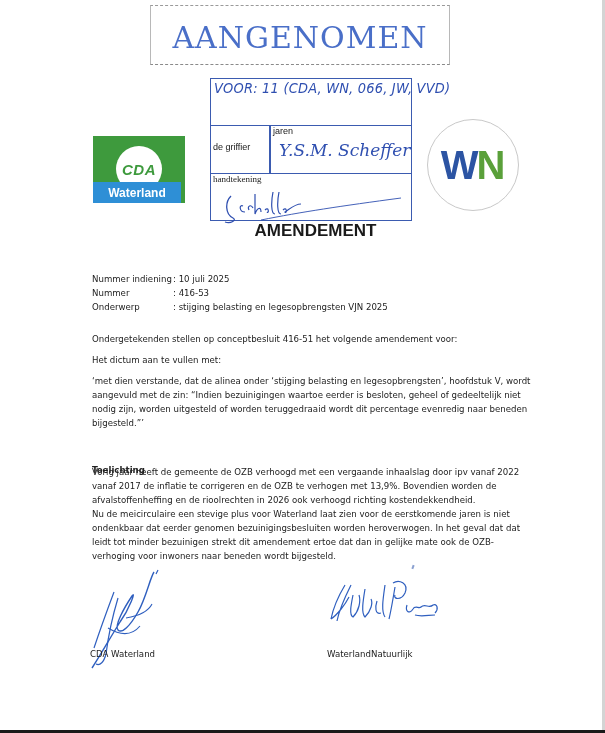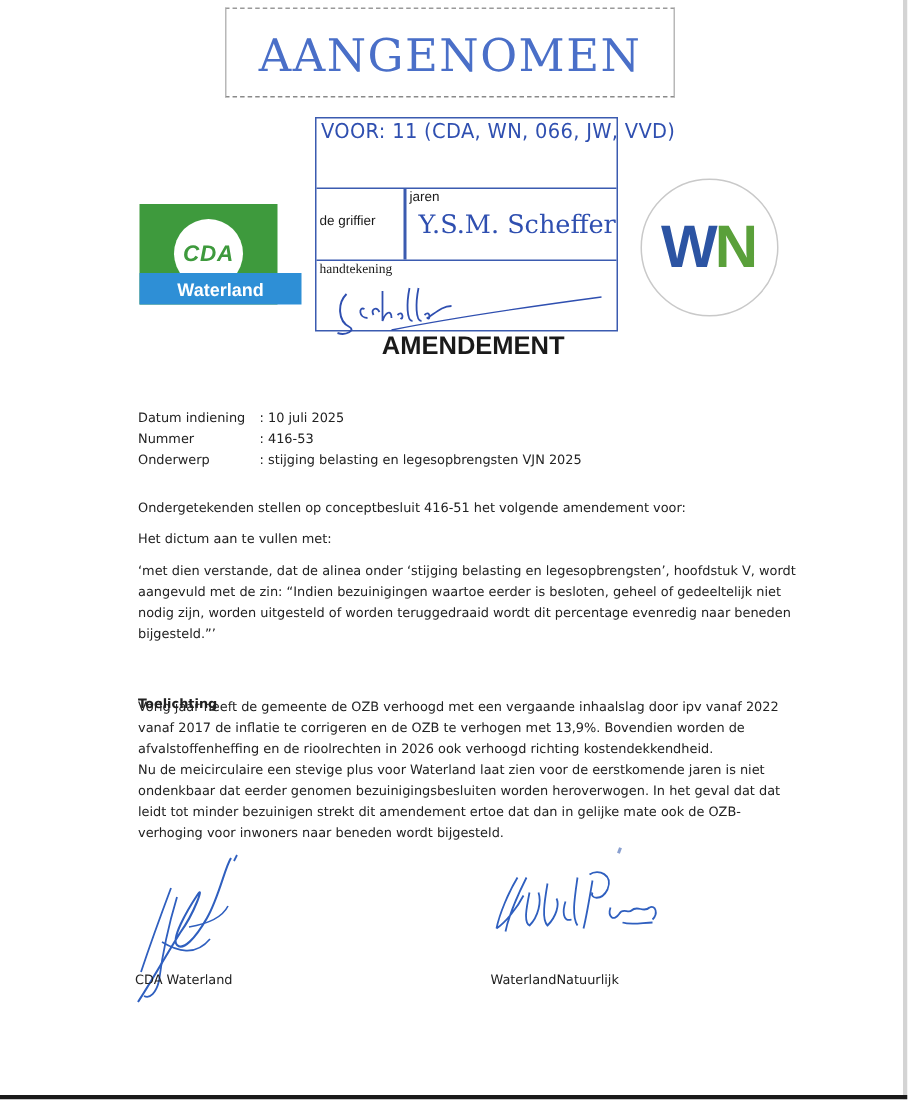--- a/index.html
+++ b/index.html
@@ -25,42 +25,42 @@
 
   
   .vote-stamp {
     position: absolute; left: 210px; top: 78px; width: 202px; height: 143px;
     border: 1.5px solid #3b5bb0; box-sizing: border-box;
   }
   .vote-row-top { position: absolute; left: 0; top: 0; width: 100%; height: 47px; border-bottom: 1.5px solid #3b5bb0; box-sizing: border-box; }
   .vote-row-mid { position: absolute; left: 0; top: 47px; width: 100%; height: 48px; border-bottom: 1.5px solid #3b5bb0; box-sizing: border-box; }
   .vote-row-bot { position: absolute; left: 0; top: 95px; width: 100%; height: 46px; font-family: Liberation Serif, serif; }
   .hand {
-    font-family: "DejaVu Sans", sans-serif; color: #2f4fb0; 
+    font-family: "DejaVu Sans", sans-serif; color: #2f4fb0; font-style: italic;
     position: absolute; white-space: nowrap;
   }
   .vote-for { left: 3px; top: 2px; font-size: 13px; letter-spacing: 0.2px; transform: scaleY(1.05); }
   .vote-against { left: 3px; top: 24px; font-size: 14px; }
   .griffier-label { position: absolute; left: 2px; top: 16px; font-size: 9px; color: #1a1a1a; }
   .griffier-divider { position: absolute; left: 58px; top: 0; width: 1.5px; height: 100%; background: #3b5bb0; }
   .naam-label { position: absolute; left: 62px; top: 0px; font-size: 9px; color: #1a1a1a; }
   .naam-value { left: 68px; top: 14px; font-size: 17px; font-family: "DejaVu Serif", serif; }
   .handtekening-label { position: absolute; left: 2px; top: 0px; font-size: 9px; color: #1a1a1a; }
   .griffier-signature { position: absolute; left: 10px; top: 10px; }
 
   
   .cda-logo { position: absolute; left: 93px; top: 113px; width: 92px; height: 90px; }
   .cda-top { position: absolute; left: 0; top: 0; width: 92px; height: 67px; background: #3e9a3d; margin-top: 23px; }
   .cda-circle {
     position: absolute; left: 23px; top: 10px; width: 46px; height: 46px; border-radius: 50%; background: #ffffff;
     display: flex; align-items: center; justify-content: center;
   }
   .cda-circle-text { color: #3e9a3d; font-weight: bold; font-style: italic; font-size: 15px; letter-spacing: 0.5px; }
   .cda-bottom {
-    position: absolute; left: 0; top: 69px; width: 108px; height: 21px; background: #2e8fd6;
+    position: absolute; left: 0; top: 69px; width: 88px; height: 21px; background: #2e8fd6;
     display: flex; align-items: center; justify-content: center;
   }
   .cda-bottom-text { color: #ffffff; font-weight: bold; font-size: 12px; }
 
   .wn-logo {
     position: absolute; left: 427px; top: 119px; width: 92px; height: 92px; border-radius: 50%;
     border: 1px solid #c9c9c9; box-sizing: border-box; display: flex; align-items: center; justify-content: center;
   }
   .wn-w { color: #2c54a3; font-weight: bold; font-size: 40px; letter-spacing: -2px; font-family: "Liberation Sans", sans-serif; }
   .wn-n { color: #5aa03a; font-weight: bold; font-size: 40px; font-family: "Liberation Sans", sans-serif; }
@@ -128,21 +128,21 @@
 
 <div class="wn-logo">
   <span class="wn-w">W</span>
   <span class="wn-n">N</span>
 </div>
 
 <div class="doc-title">AMENDEMENT</div>
 
 <div class="meta text">
   <div class="meta-row">
-    <span class="meta-key">Datum indiening</span>
+    <span class="meta-key">Nummer indiening</span>
     <span>: 10 juli 2025</span>
   </div>
   <div class="meta-row">
     <span class="meta-key">Nummer</span>
     <span>: 416-53</span>
   </div>
   <div class="meta-row">
     <span class="meta-key">Onderwerp</span>
     <span>: stijging belasting en legesopbrengsten VJN 2025</span>
   </div>

